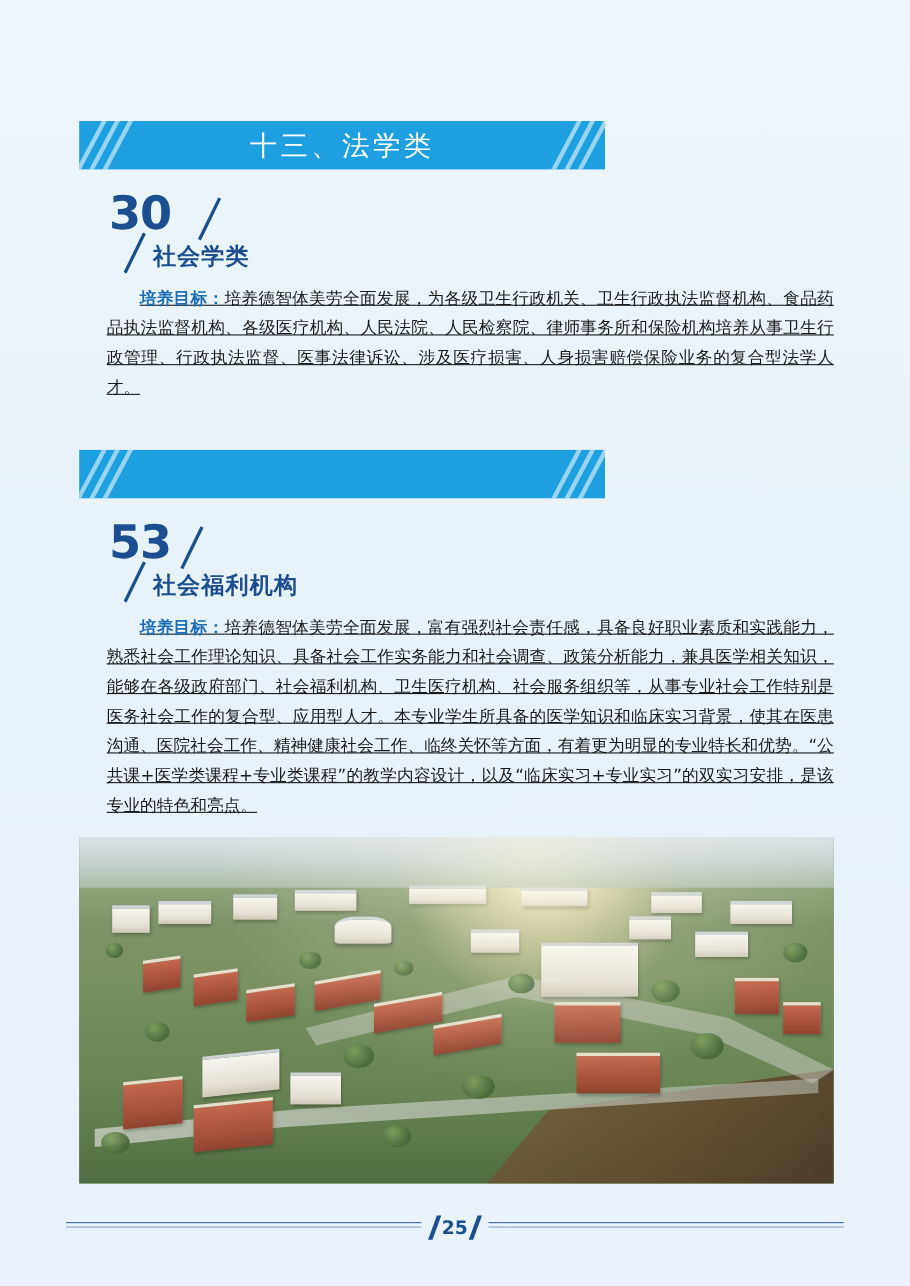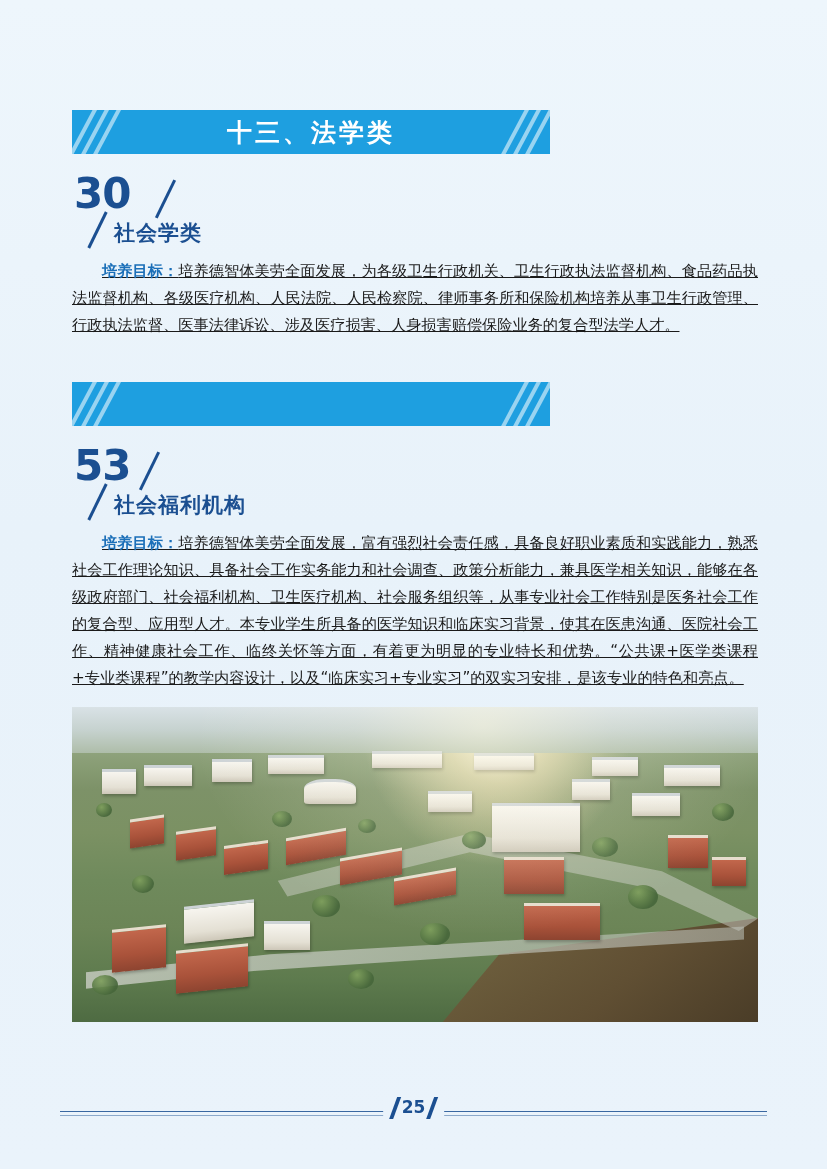--- a/index.html
+++ b/index.html
@@ -64,29 +64,30 @@
   .section-banner .slash-left i:nth-child(2) { left: 20px; }
   .section-banner .slash-left i:nth-child(3) { left: 32px; }
   .section-banner .slash-right i:nth-child(1) { right: 34px; }
   .section-banner .slash-right i:nth-child(2) { right: 22px; }
   .section-banner .slash-right i:nth-child(3) { right: 10px; }
   .section-banner .title {
     position: relative;
     z-index: 2;
     color: #ffffff;
     font-size: 25px;
-    font-weight: bold;
+    font-weight: normal;
     letter-spacing: 3px;
     font-family: "DejaVu Sans", "Liberation Sans", sans-serif;
   }
 
   
   .major-block {
     position: relative;
     margin-top: 18px;
+    margin-left: 25px;
   }
   .major-number {
     color: #1b4f91;
     font-size: 42px;
     font-weight: bold;
     line-height: 44px;
     letter-spacing: -1px;
     padding-left: 2px;
     font-family: "DejaVu Sans", "Liberation Sans", sans-serif;
   }
@@ -235,21 +236,21 @@
     opacity: 0.45;
   }
   .footer .pagebox {
     position: absolute;
     left: 50%;
     top: 4px;
     transform: translateX(-50%);
     background: #eaf3fb;
     padding: 0 10px;
     display: flex;
-    align-items: flex-start;
+    align-items: flex-end;
     gap: 5px;
     height: 30px;
   }
   .footer .pg-slash {
     width: 4px;
     height: 22px;
     background: #1b4f91;
     transform: skewX(-20deg);
   }
   .footer .pg-num {

